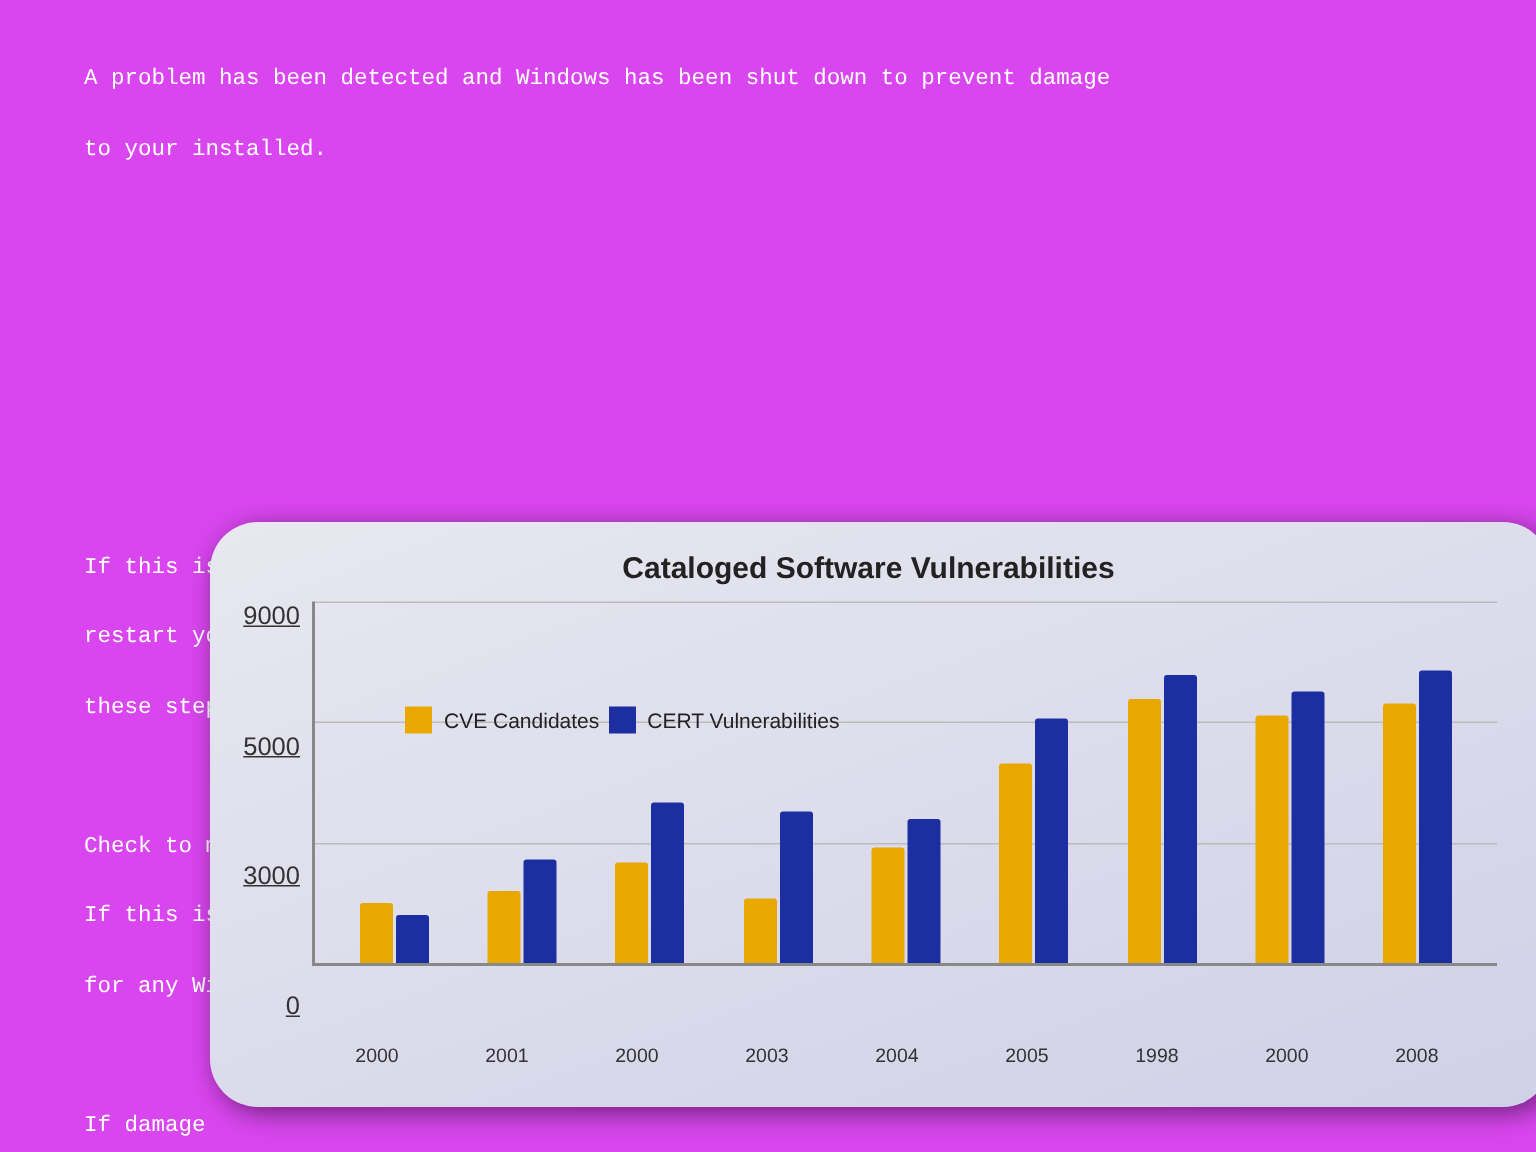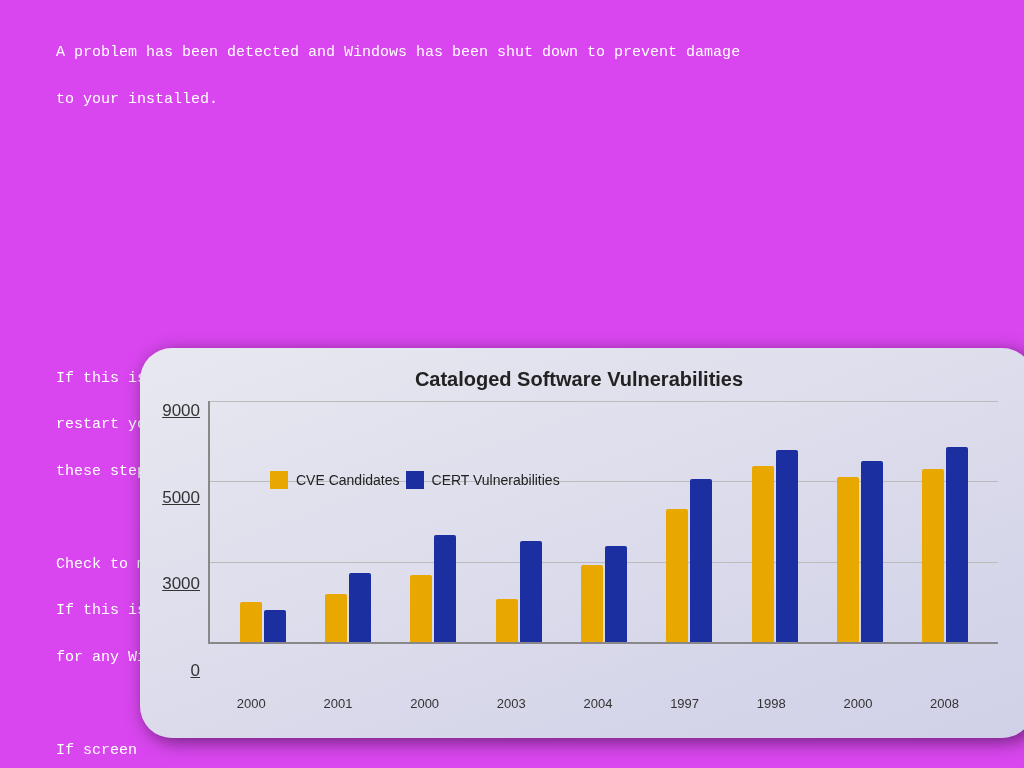--- a/index.html
+++ b/index.html
@@ -163,21 +163,21 @@
     <br>
     <br>
     <span>If this is the first time you've seen this Stop error screen,</span><br>
     <span>restart your computer. If this screen appears again, follow</span><br>
     <span>these steps:</span><br>
     <br>
     <span>Check to make sure any new hardware or software is properly installed.</span><br>
     <span>If this is a new installation, ask your hardware or software manufacturer</span><br>
     <span>for any Windows updates you might need.</span><br>
     <br>
-    <span>If screen</span><br>
+    <span>If damage</span><br>
     <br>
     <br>
     <br>
     <br>
     <br>
     <br>
     <br>
     <br>
     <br>
     
@@ -251,21 +251,21 @@
               <span>CERT Vulnerabilities</span>
             </div>
           </div>
         </div>
         <div class="chart-xaxis" id="chart-xaxis">
         <span>2000</span>
             <span>2001</span>
             <span>2000</span>
             <span>2003</span>
             <span>2004</span>
-            <span>1997</span>
+            <span>2005</span>
             <span>1998</span>
             <span>2000</span>
             <span>2008</span>
           </div>
       </div>
     </div>
   </div>
 </div>
 
 </body></html>

